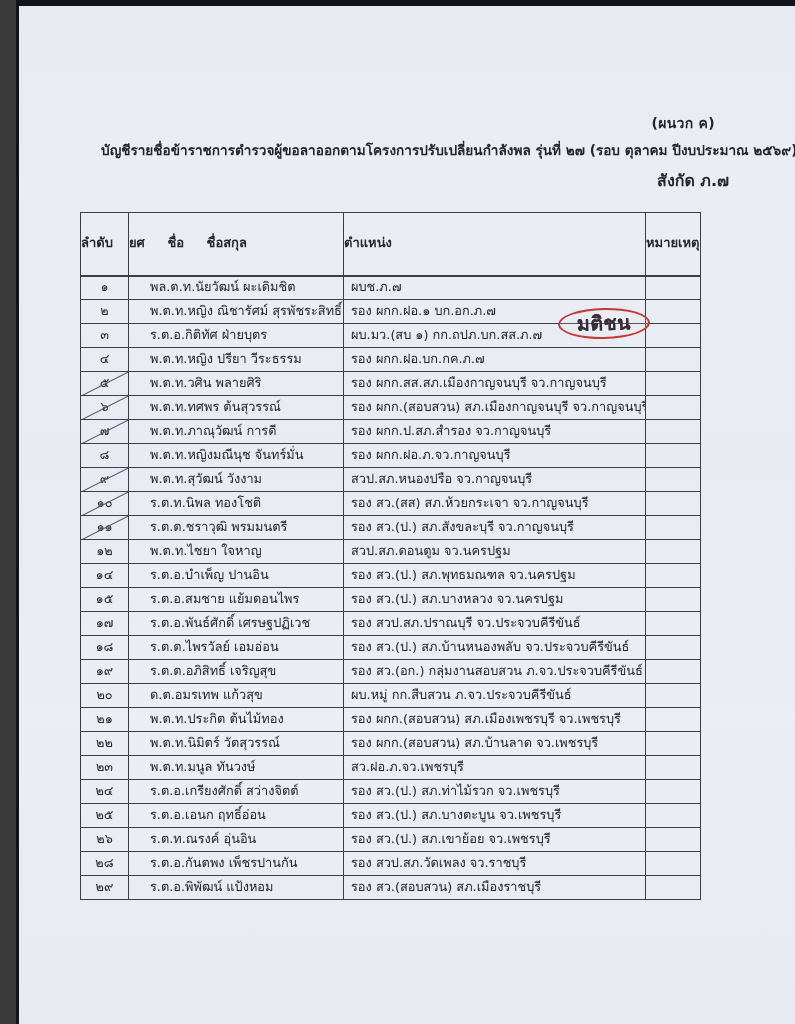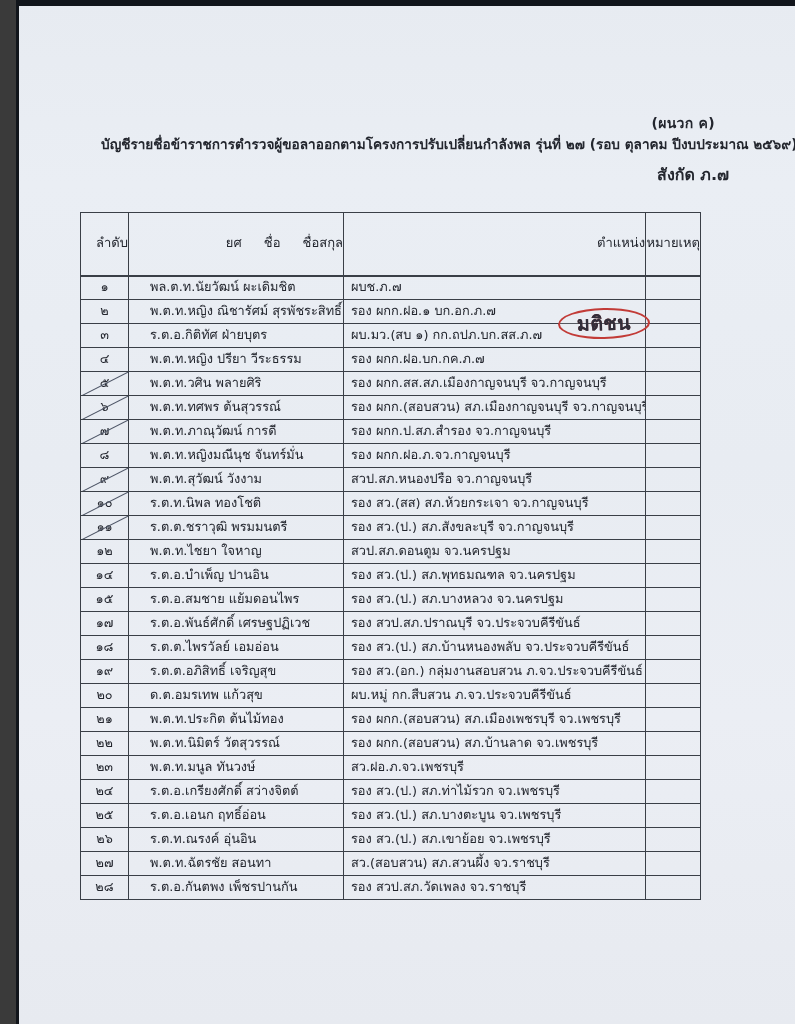--- a/index.html
+++ b/index.html
@@ -15,41 +15,41 @@
     margin-left:16px;
   }
   .edge-top   { position:absolute; top:0; left:0; width:795px; height:6px; background:#11151b; z-index:5; }
   .edge-left  { position:absolute; top:0; left:0; width:3px; height:1024px; background:#11151b; z-index:5; }
   .edge-right { position:absolute; top:6px; right:0; width:14px; height:1018px; background:#e7e9d4; z-index:4; }
 
   .annex-note {
     position:absolute; top:112px; right:96px;
     font-size:14px; font-weight:600; letter-spacing:.3px;
   }
-  .title-block { position:absolute; top:135px; left:85px; width:628px; }
+  .title-block { position:absolute; top:141px; left:85px; width:628px; }
   .title-line1 { font-size:13.6px; font-weight:700; line-height:1.35; white-space:nowrap; }
   .title-line2 { font-size:16px; font-weight:700; text-align:right; margin-top:9px; }
 
   table.roster {
     position:absolute; top:212px; left:64px;
     width:620px; border-collapse:collapse; table-layout:fixed;
   }
   table.roster col.w-no   { width:48px; }
   table.roster col.w-name { width:215px; }
   table.roster col.w-pos  { width:302px; }
   table.roster col.w-rem  { width:55px; }
 
   table.roster th, table.roster td {
     border:1.6px solid #3a3f47;
     font-size:12.8px; line-height:1.15;
     overflow:hidden; white-space:nowrap;
   }
   table.roster thead tr { height:63px; }
   table.roster thead th {
-    font-weight:400; text-align:right; vertical-align:middle;
+    font-weight:700; text-align:left; vertical-align:middle;
     border-bottom-width:2.2px; font-size:13px;
   }
   th.h-name { word-spacing:18px; }
   th.h-rem  { font-size:12.3px; }
 
   table.roster tbody tr { height:24px; }
   td.c-no  { text-align:center; position:relative; font-size:12.5px; }
   td.c-name{ padding:1px 4px 1px 21px; }
   td.c-pos { padding:1px 4px 1px 7px; }
   td.c-rem { }
@@ -240,28 +240,28 @@
           <td class="c-pos">รอง สว.(ป.) สภ.บางตะบูน จว.เพชรบุรี</td>
           <td class="c-rem"></td>
         </tr>
         <tr>
           <td class="c-no">๒๖</td>
           <td class="c-name">ร.ต.ท.ณรงค์ อุ่นอิน</td>
           <td class="c-pos">รอง สว.(ป.) สภ.เขาย้อย จว.เพชรบุรี</td>
           <td class="c-rem"></td>
         </tr>
         <tr>
-          <td class="c-no">๒๗</td>
-          <td class="c-name">พ.ต.ท.ฉัตรชัย สอนทา</td>
-          <td class="c-pos">สว.(สอบสวน) สภ.สวนผึ้ง จว.ราชบุรี</td>
-          <td class="c-rem"></td>
-        </tr>
-        <tr>
           <td class="c-no">๒๘</td>
           <td class="c-name">ร.ต.อ.กันตพง เพ็ชรปานกัน</td>
           <td class="c-pos">รอง สวป.สภ.วัดเพลง จว.ราชบุรี</td>
           <td class="c-rem"></td>
         </tr>
+        <tr>
+          <td class="c-no">๒๙</td>
+          <td class="c-name">ร.ต.อ.พิพัฒน์ แป้งหอม</td>
+          <td class="c-pos">รอง สว.(สอบสวน) สภ.เมืองราชบุรี</td>
+          <td class="c-rem"></td>
+        </tr>
       </tbody>
   </table>
 
   <div class="stamp">มติชน</div>
 </div>
 
 </body></html>

